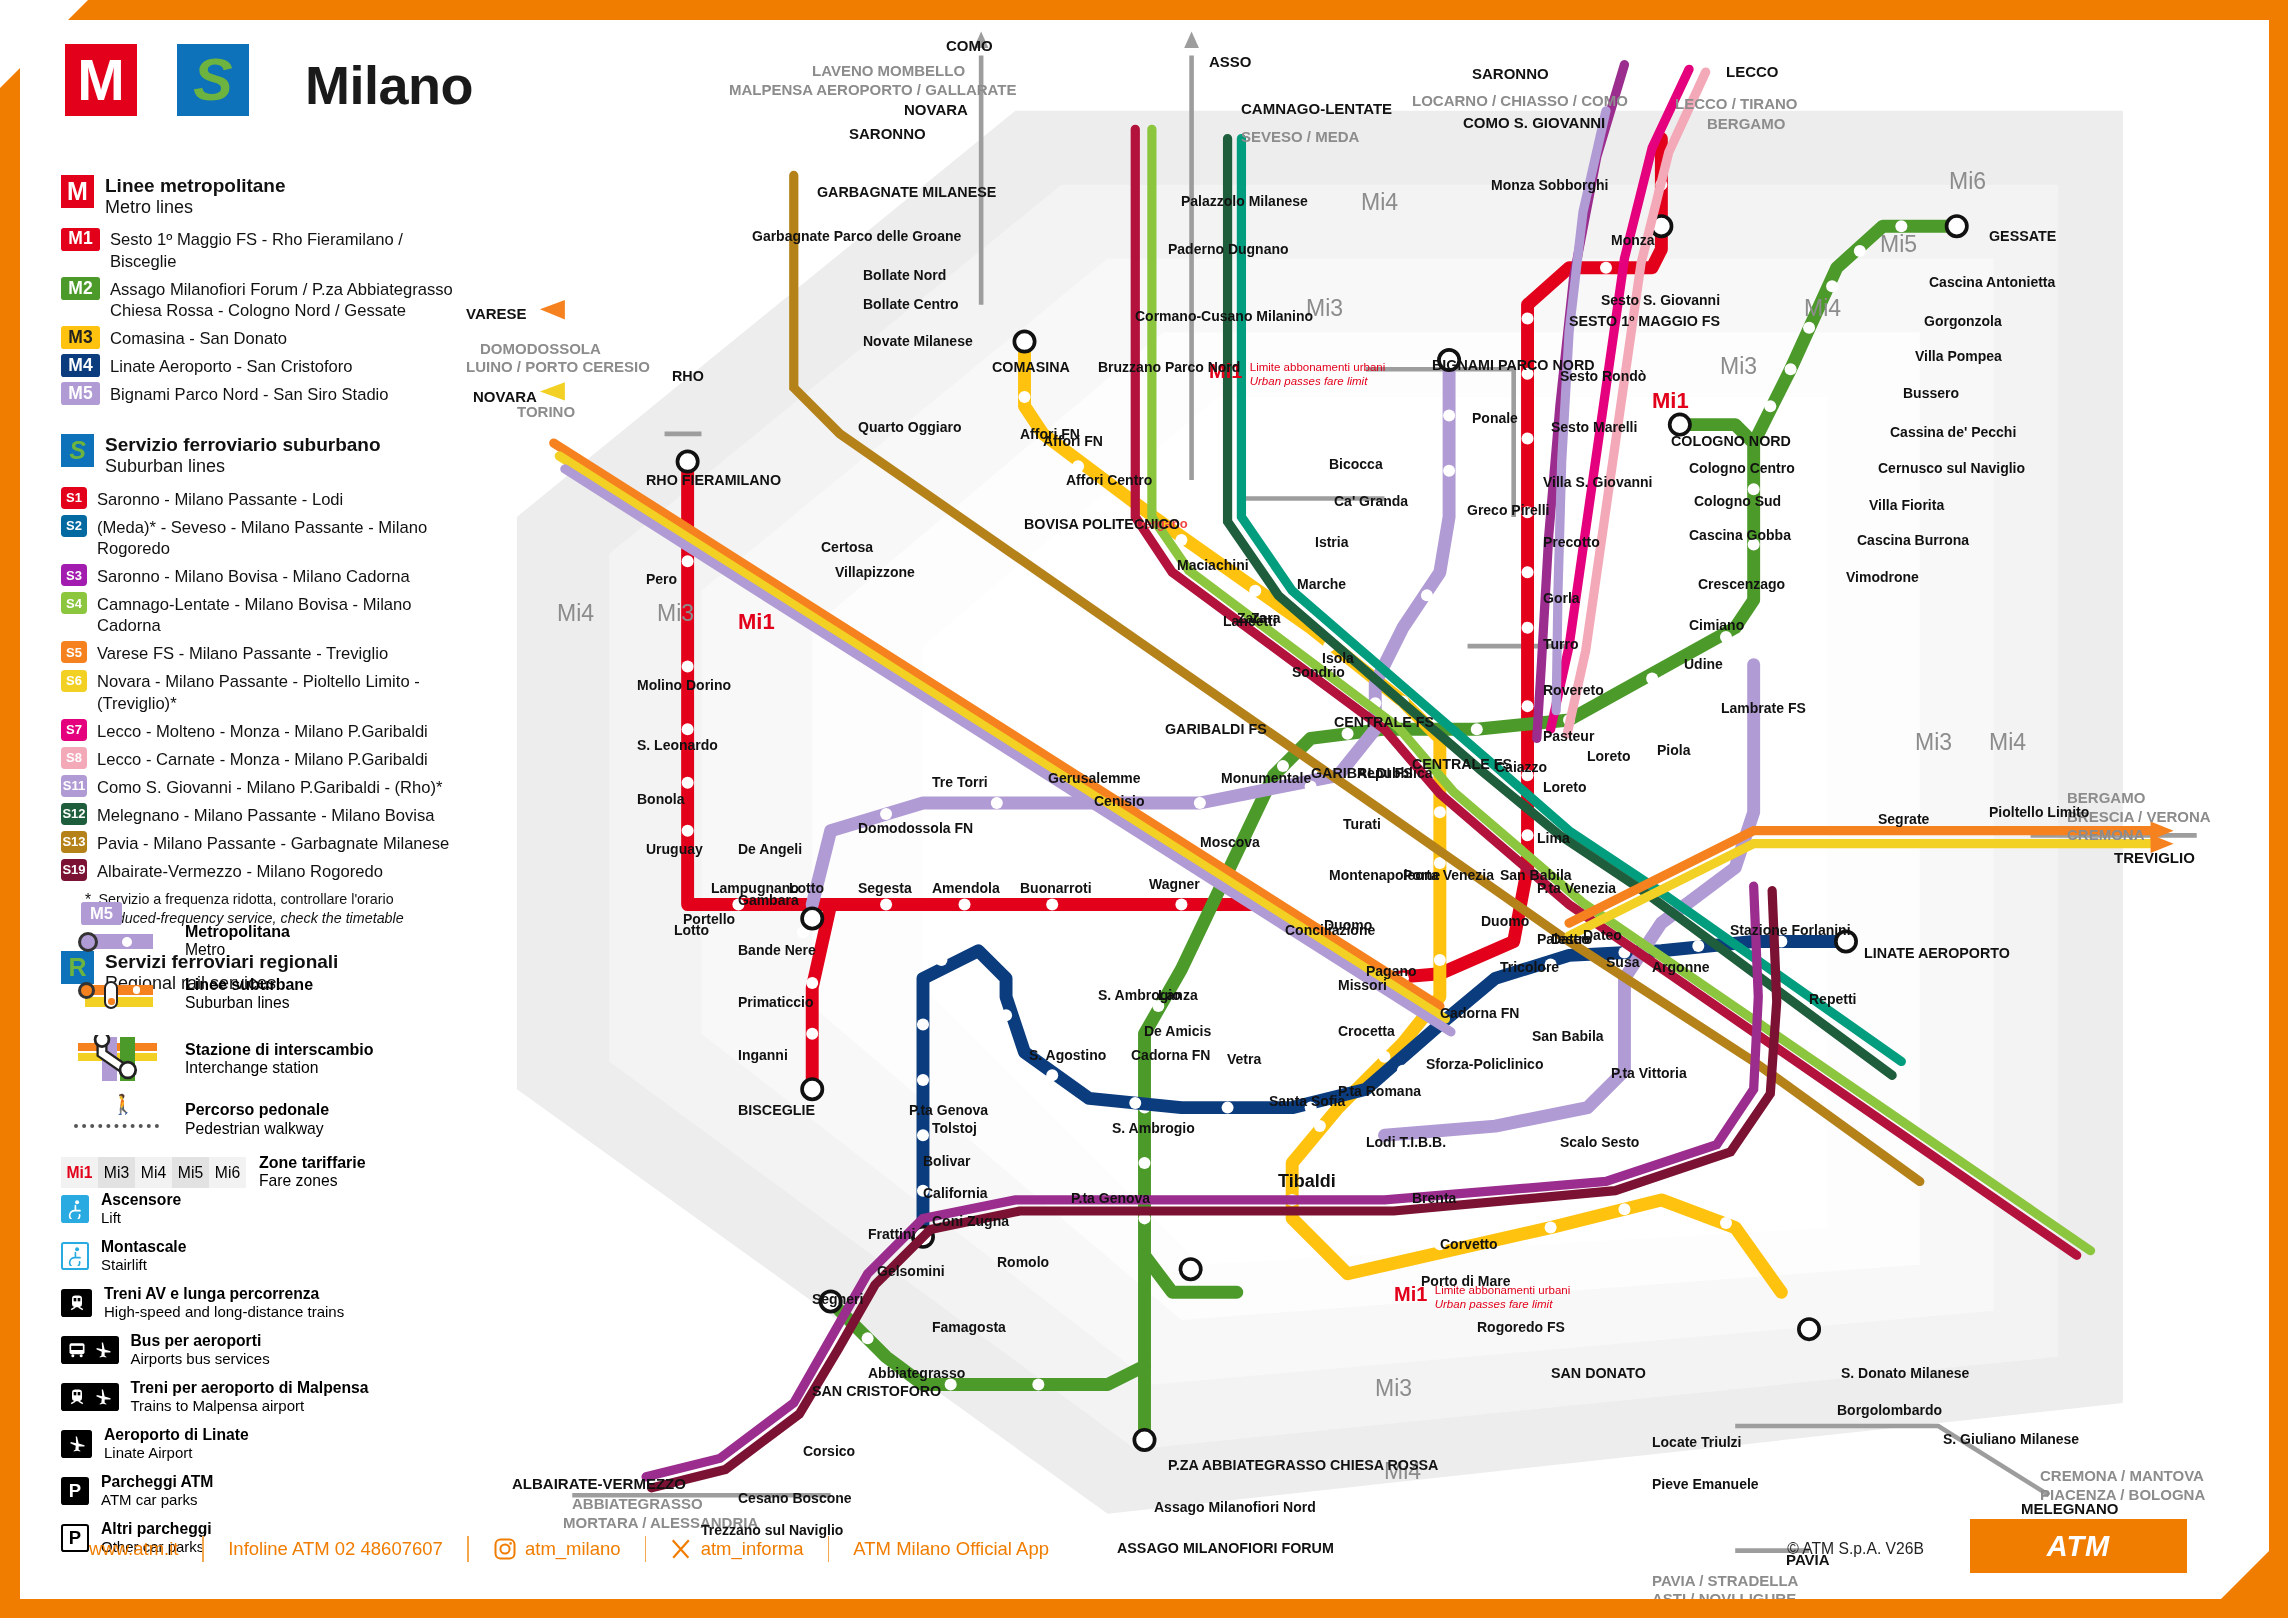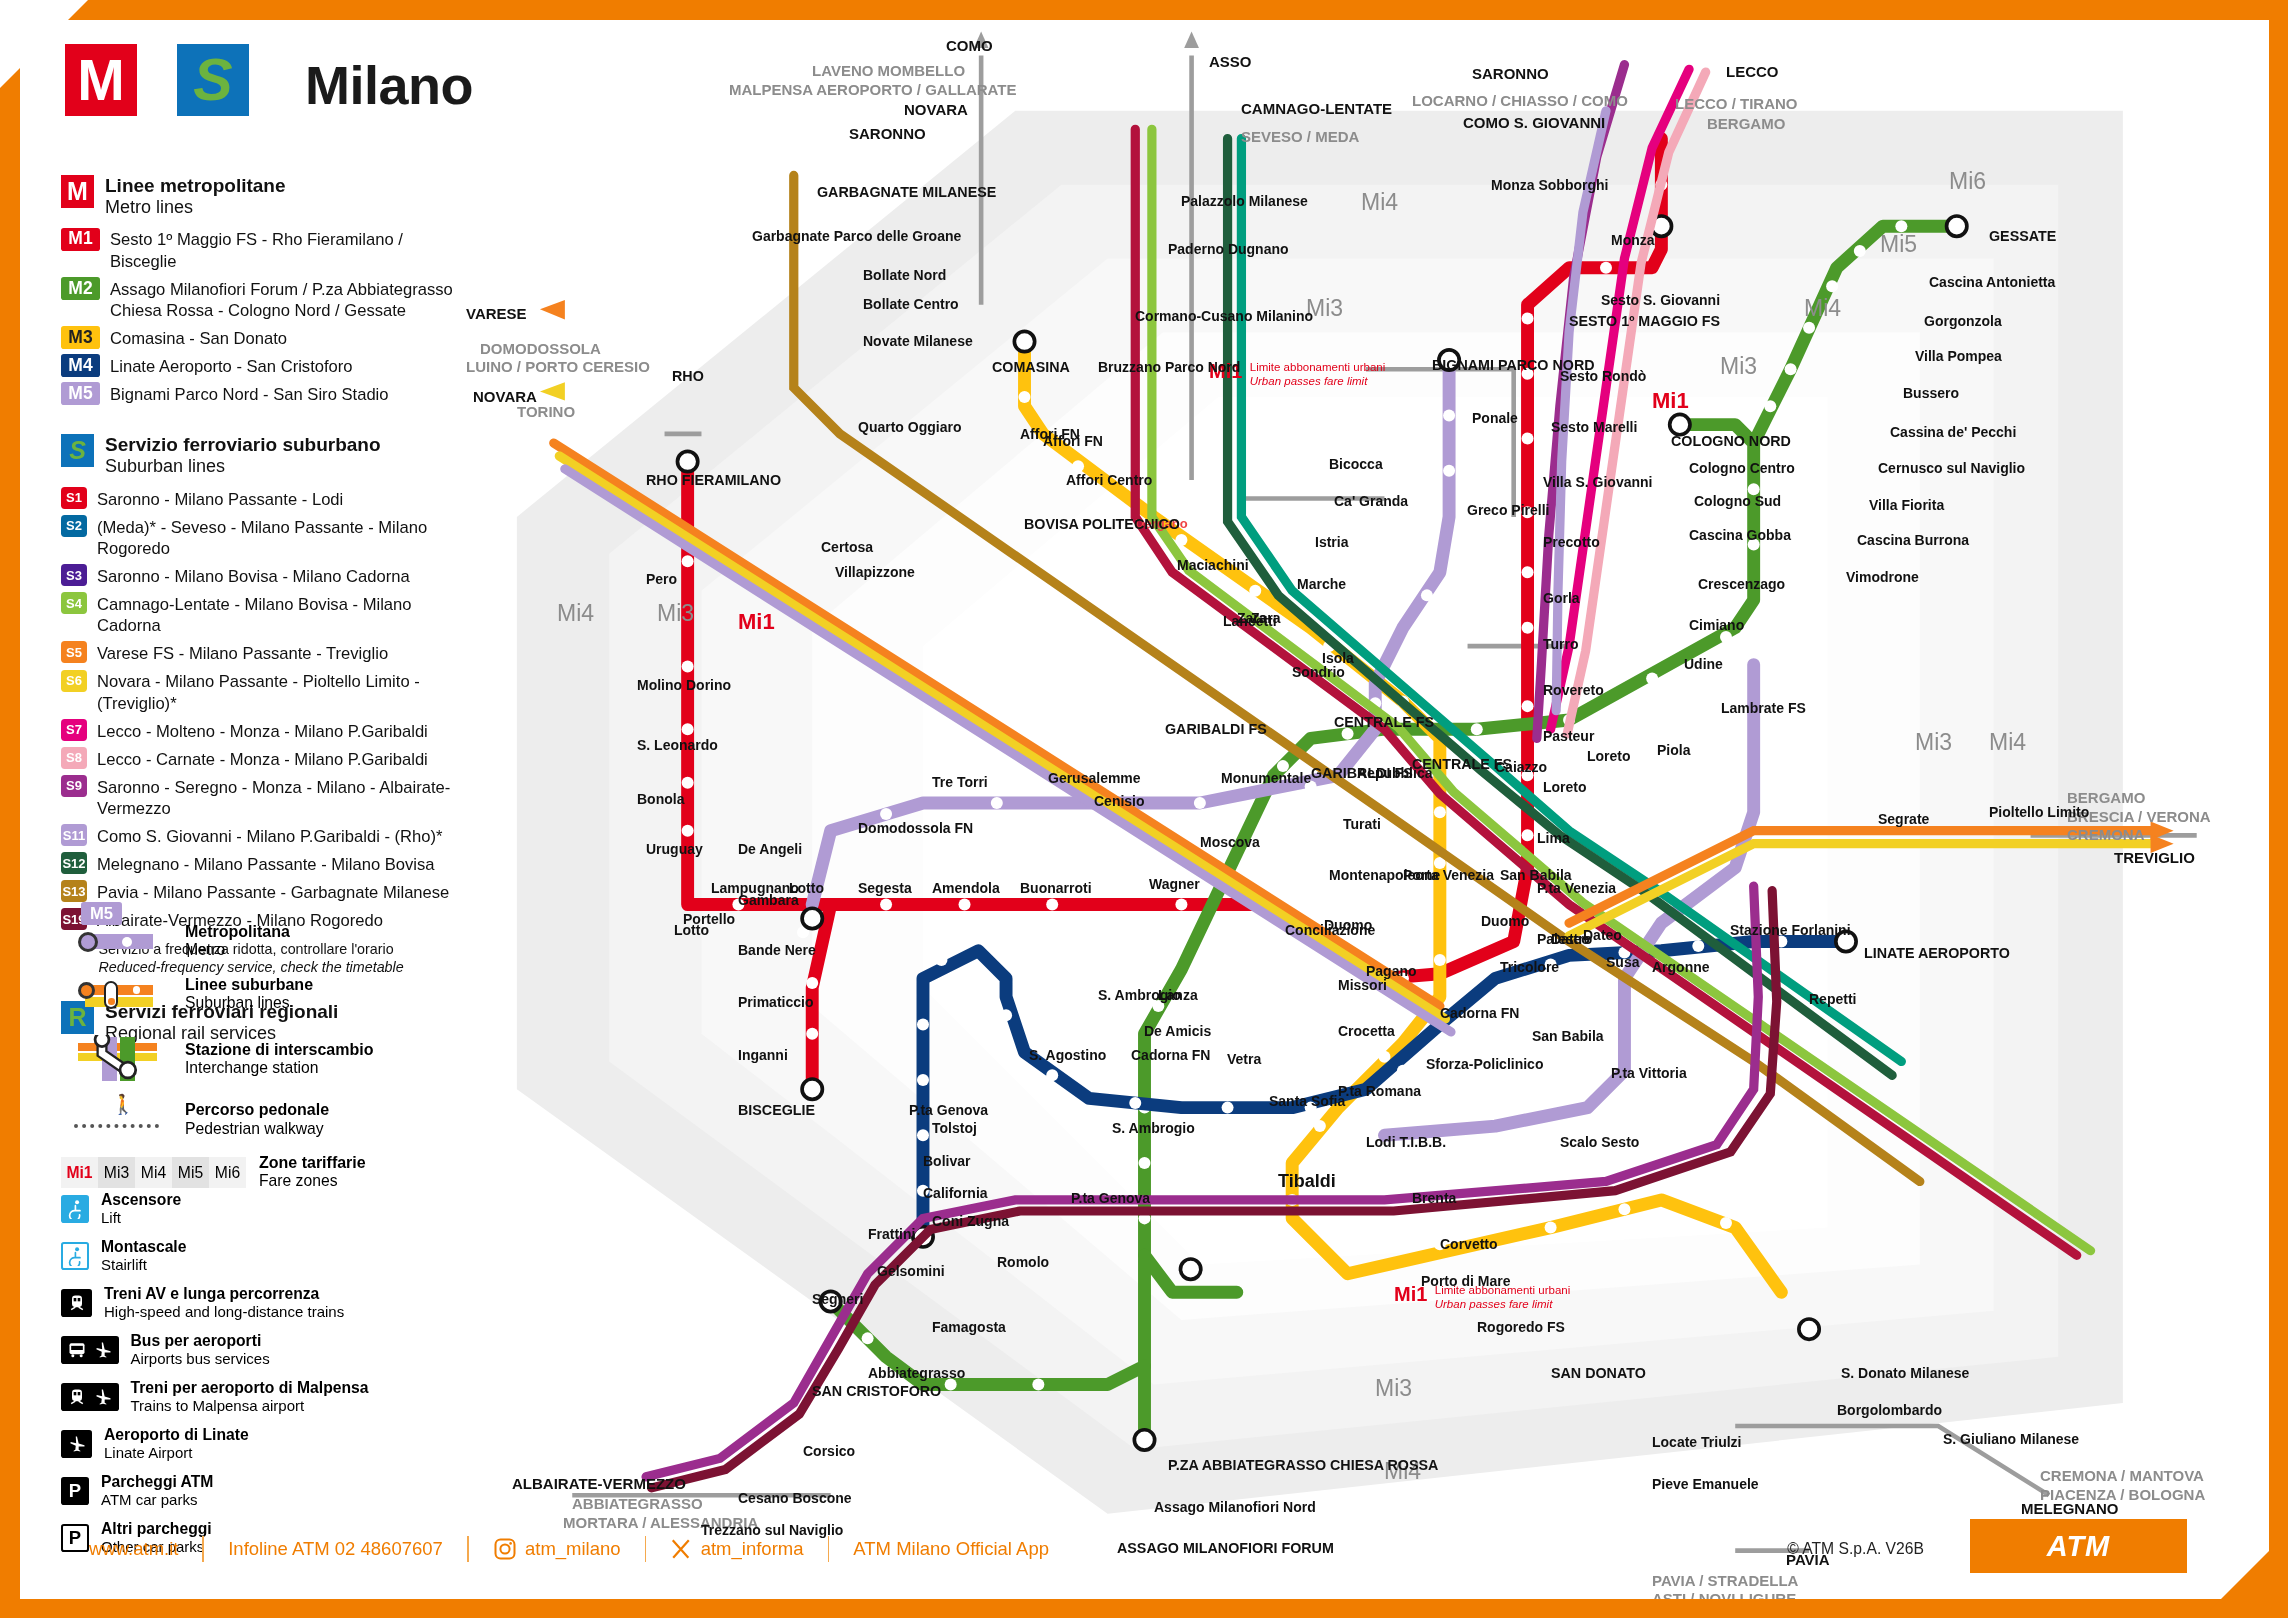--- a/index.html
+++ b/index.html
@@ -623,21 +623,21 @@
     <div id="suburban-lines">
         <div class="lg-row">
           <div class="sline" style="background: rgb(226, 0, 26);">S1</div>
           <div class="lg-txt">Saronno - Milano Passante - Lodi</div>
         </div>
         <div class="lg-row">
           <div class="sline" style="background: #0369a1;">S2</div>
           <div class="lg-txt">(Meda)* - Seveso - Milano Passante - Milano Rogoredo</div>
         </div>
         <div class="lg-row">
-          <div class="sline" style="background: #4c1d95;">S3</div>
+          <div class="sline" style="background: #a21caf;">S3</div>
           <div class="lg-txt">Saronno - Milano Bovisa - Milano Cadorna</div>
         </div>
         <div class="lg-row">
           <div class="sline" style="background: rgb(140, 198, 62);">S4</div>
           <div class="lg-txt">Camnago-Lentate - Milano Bovisa - Milano Cadorna</div>
         </div>
         <div class="lg-row">
           <div class="sline" style="background: rgb(245, 130, 31);">S5</div>
           <div class="lg-txt">Varese FS - Milano Passante - Treviglio</div>
         </div>
@@ -645,24 +645,20 @@
           <div class="sline" style="background: rgb(242, 208, 36); color: rgb(255, 255, 255);">S6</div>
           <div class="lg-txt">Novara - Milano Passante - Pioltello Limito - (Treviglio)*</div>
         </div>
         <div class="lg-row">
           <div class="sline" style="background: rgb(229, 0, 126);">S7</div>
           <div class="lg-txt">Lecco - Molteno - Monza - Milano P.Garibaldi</div>
         </div>
         <div class="lg-row">
           <div class="sline" style="background: rgb(244, 169, 184); color: rgb(255, 255, 255);">S8</div>
           <div class="lg-txt">Lecco - Carnate - Monza - Milano P.Garibaldi</div>
-        </div>
-        <div class="lg-row">
-          <div class="sline" style="background: rgb(155, 45, 142);">S9</div>
-          <div class="lg-txt">Saronno - Seregno - Monza - Milano - Albairate-Vermezzo</div>
         </div>
         <div class="lg-row">
           <div class="sline" style="background: rgb(176, 155, 212);">S11</div>
           <div class="lg-txt">Como S. Giovanni - Milano P.Garibaldi - (Rho)*</div>
         </div>
         <div class="lg-row">
           <div class="sline" style="background: rgb(31, 94, 60);">S12</div>
           <div class="lg-txt">Melegnano - Milano Passante - Milano Bovisa</div>
         </div>
         <div class="lg-row">

